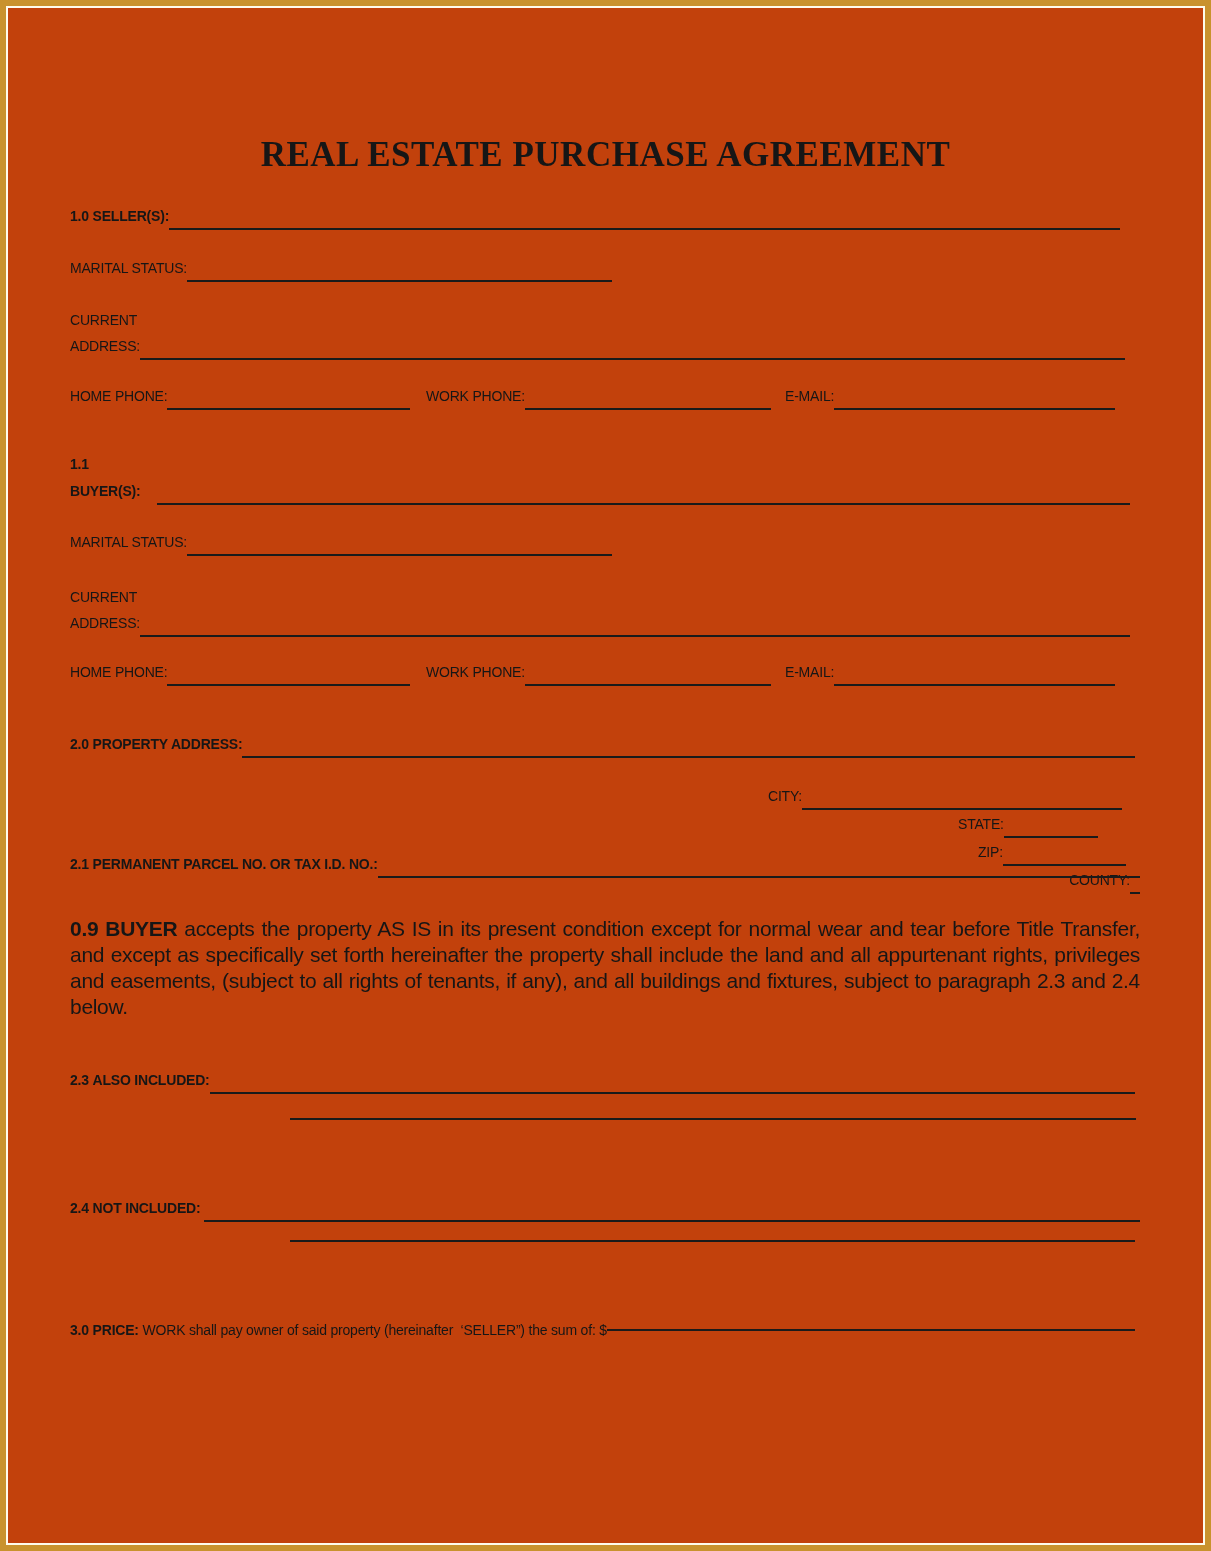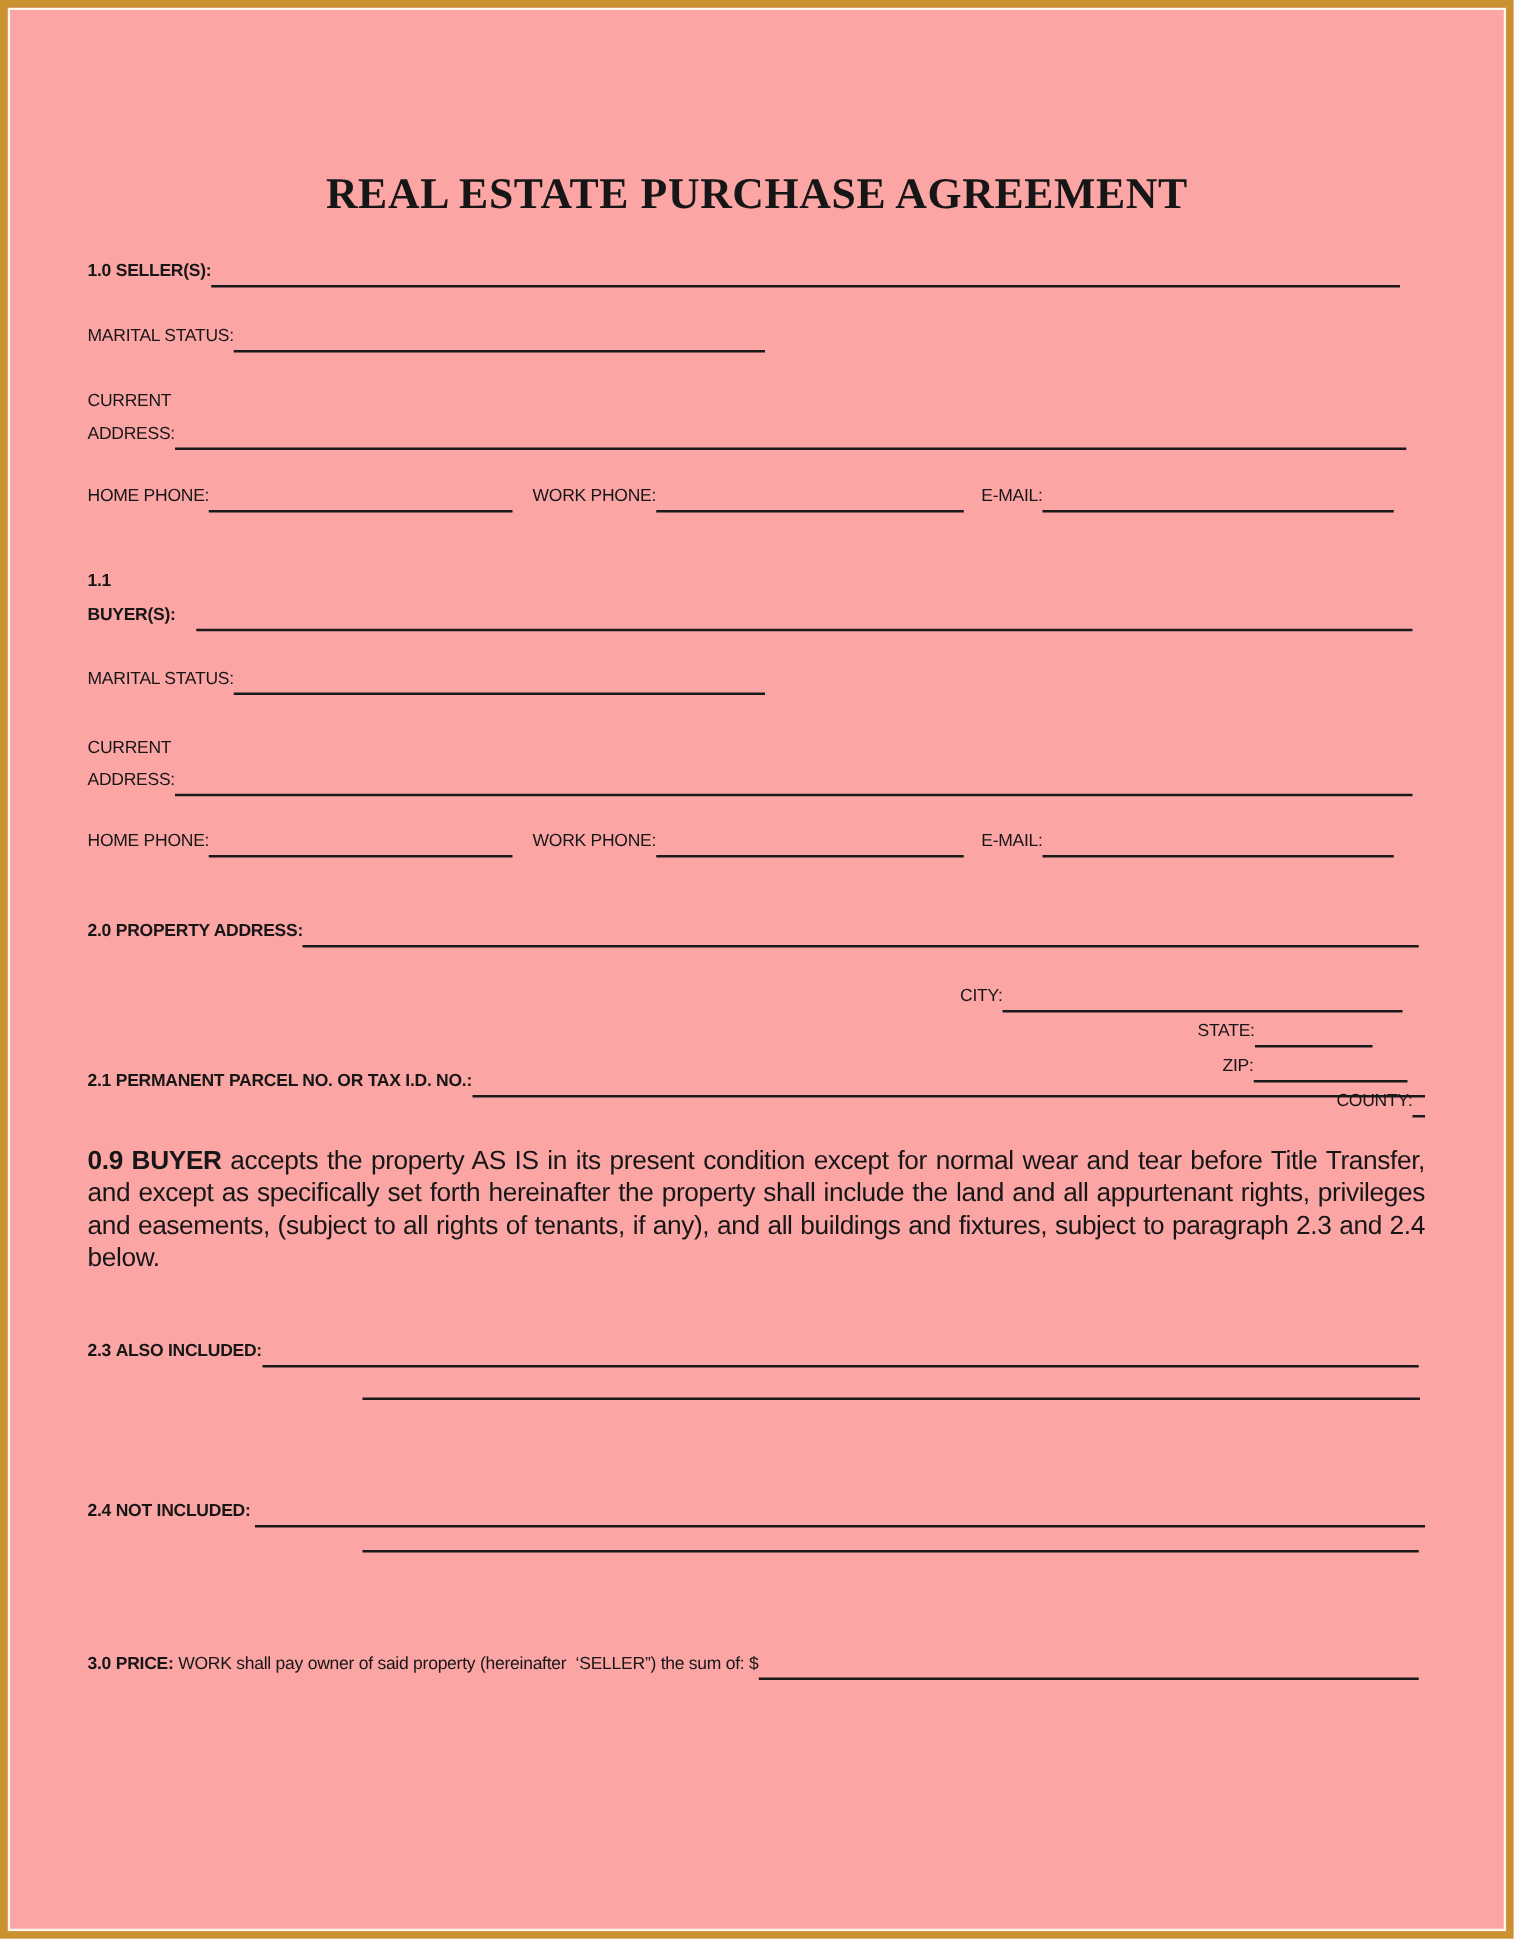--- a/index.html
+++ b/index.html
@@ -1,19 +1,19 @@
 <!DOCTYPE html>
 <html><head>
 <meta charset="utf-8">
 <style>
   html,body { margin:0; padding:0; background:#ffffff; }
   .page {
     position:relative;
     width:1211px; height:1551px;
-    background:#fca5a5;
+    background:#c2410c;
     font-family:"Liberation Sans", sans-serif;
     color:#161616;
     overflow:hidden;
   }
   .border-frame {
     position:absolute; inset:0;
     border:6px solid #C9922E;
     pointer-events:none;
     box-shadow: inset 0 0 0 2px #FEFBEC;
   }
@@ -183,21 +183,21 @@
     <span class="lbl b">2.4</span>
       <span class="lbl b">&nbsp;</span>
       <span class="lbl b">NOT INCLUDED:</span>
       <span class="lbl">&nbsp;</span>
     <span class="blank"></span>
   </div>
   <div class="row" style="top:1240px; left:290px; width:845px;">
     <span class="blank"></span>
   </div>
 
-  <div class="row" style="top:1316px; left:70px; width:1065px;">
+  <div class="row" style="top:1316px; left:70px; width:1065px;align-items:center;">
     <span class="lbl b">3.0</span>
       <span class="lbl b">&nbsp;</span>
       <span class="lbl b">PRICE:</span>
       <span class="lbl">&nbsp;</span>
       <span class="lbl">WORK shall pay owner of said property (hereinafter  ‘SELLER”) the sum of: $</span>
     <span class="blank"></span>
   </div>
 </div>
 
 </body></html>

